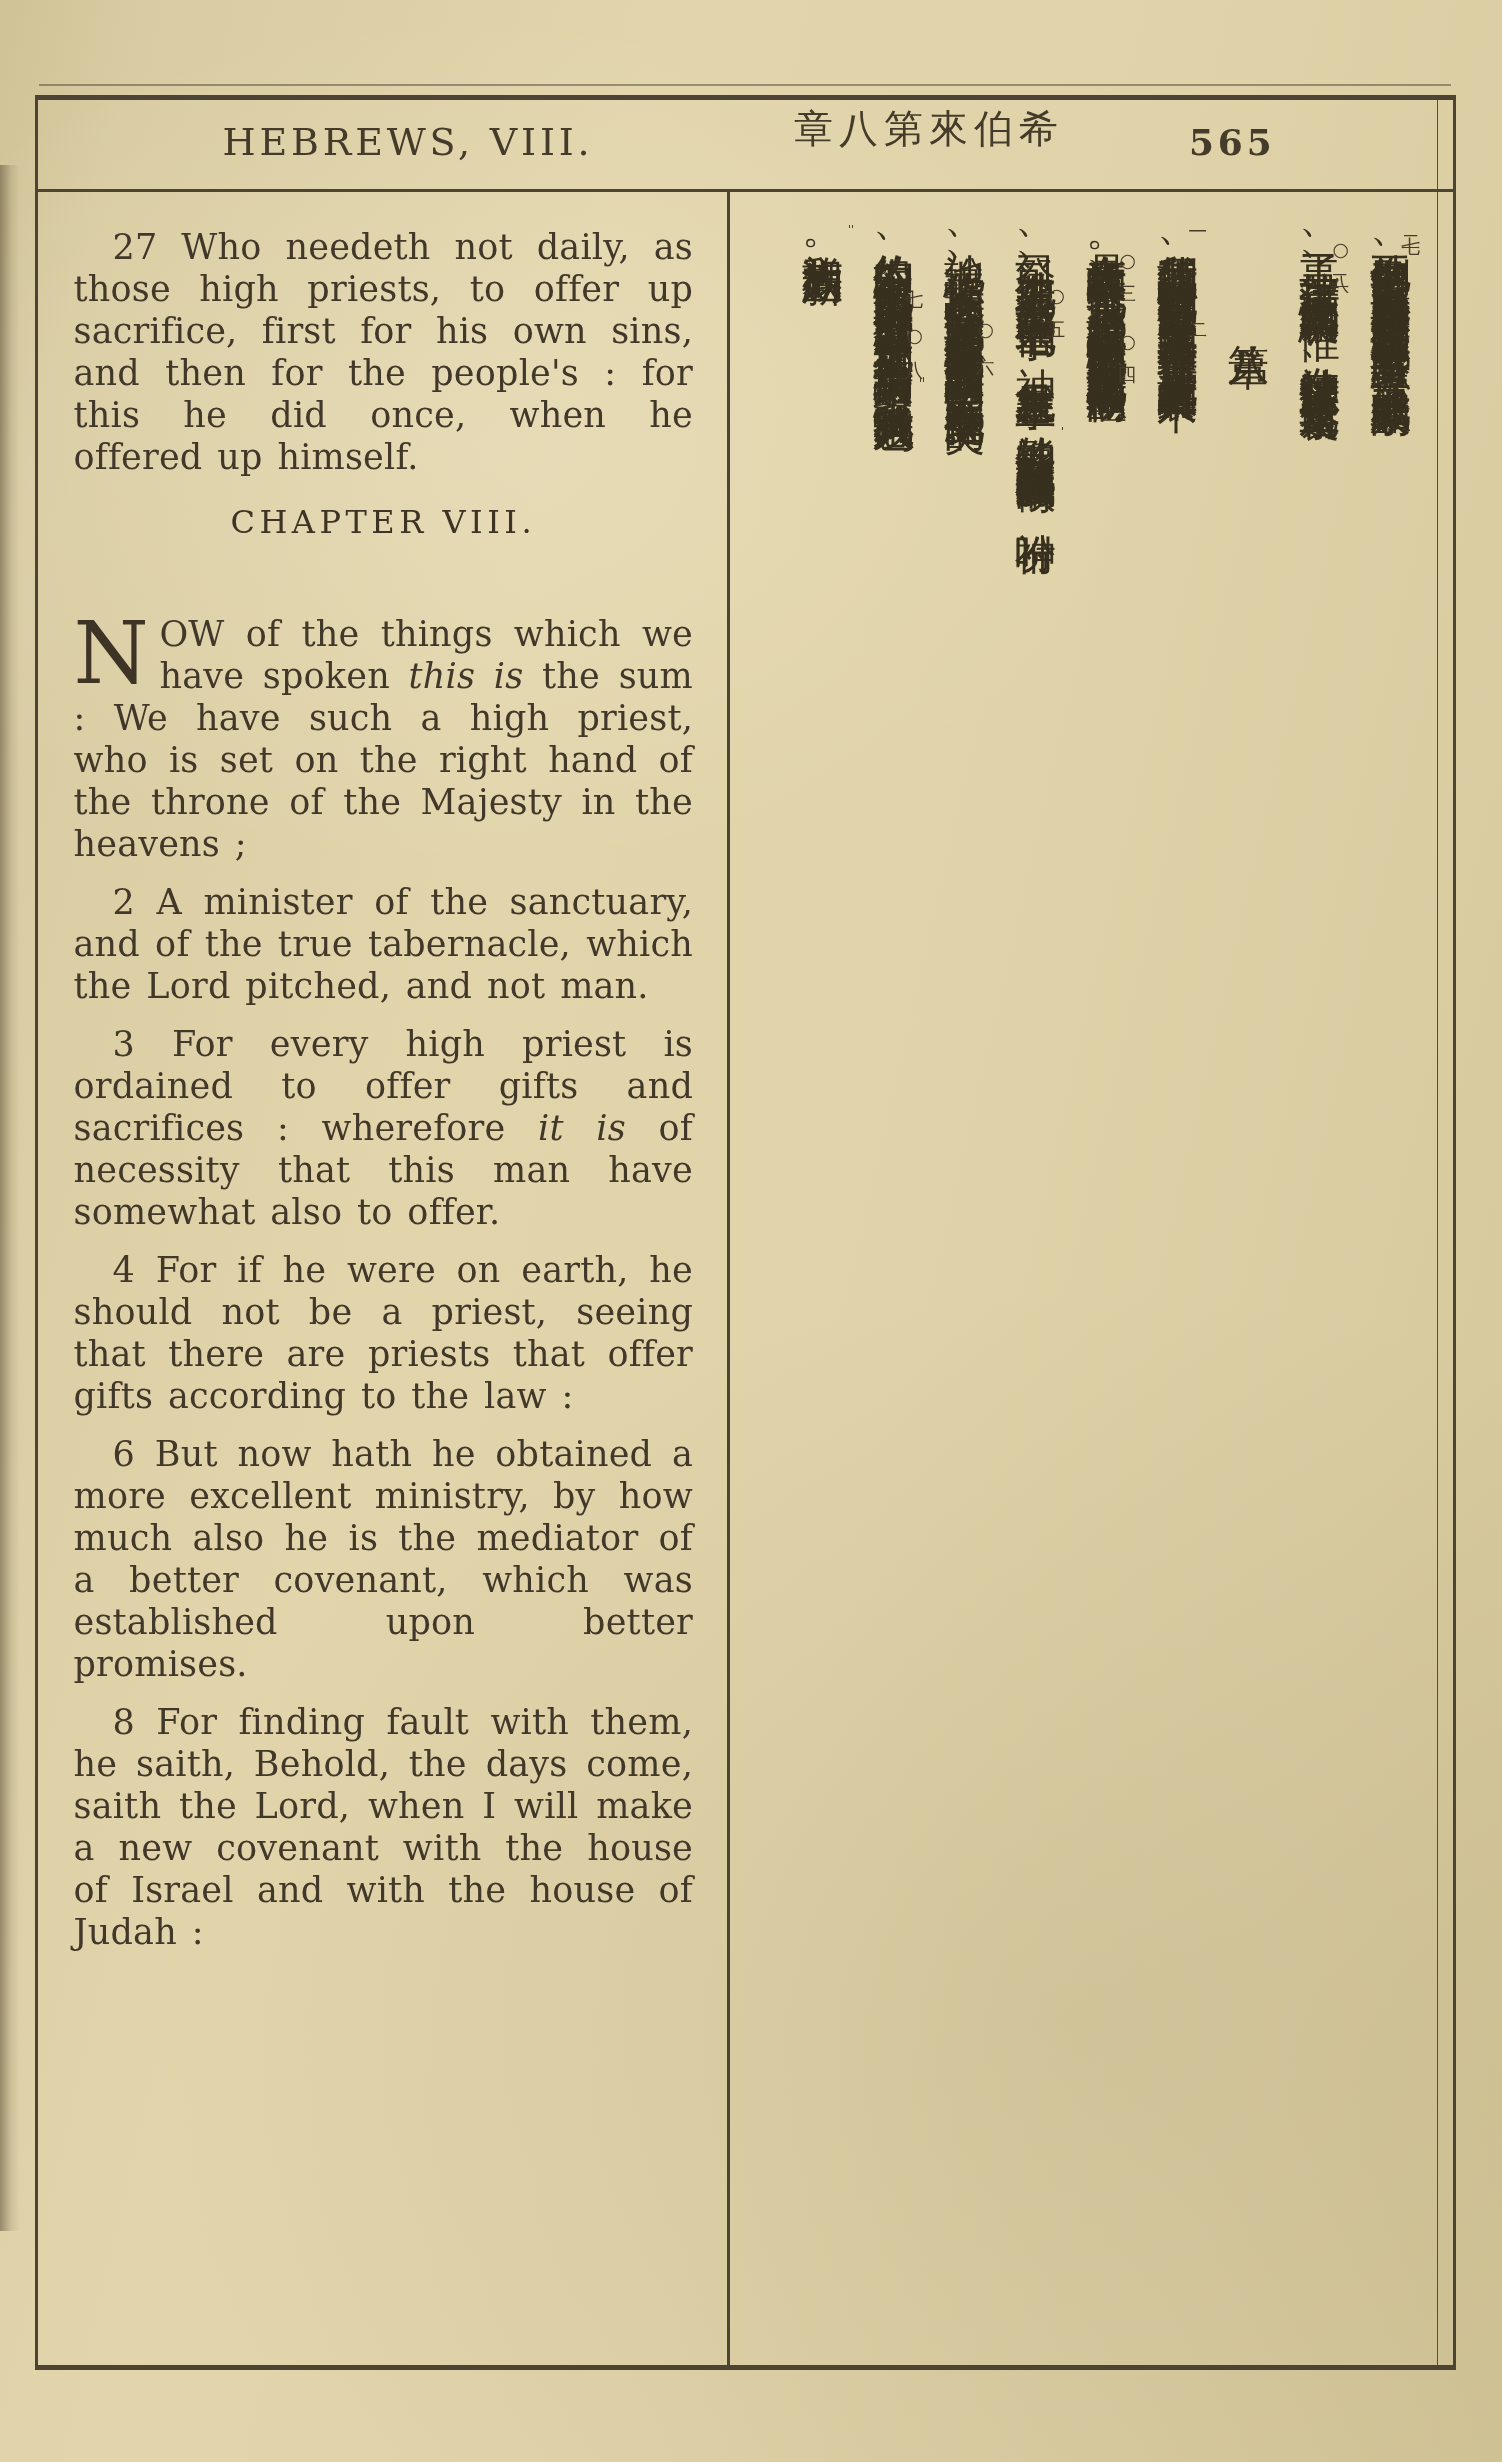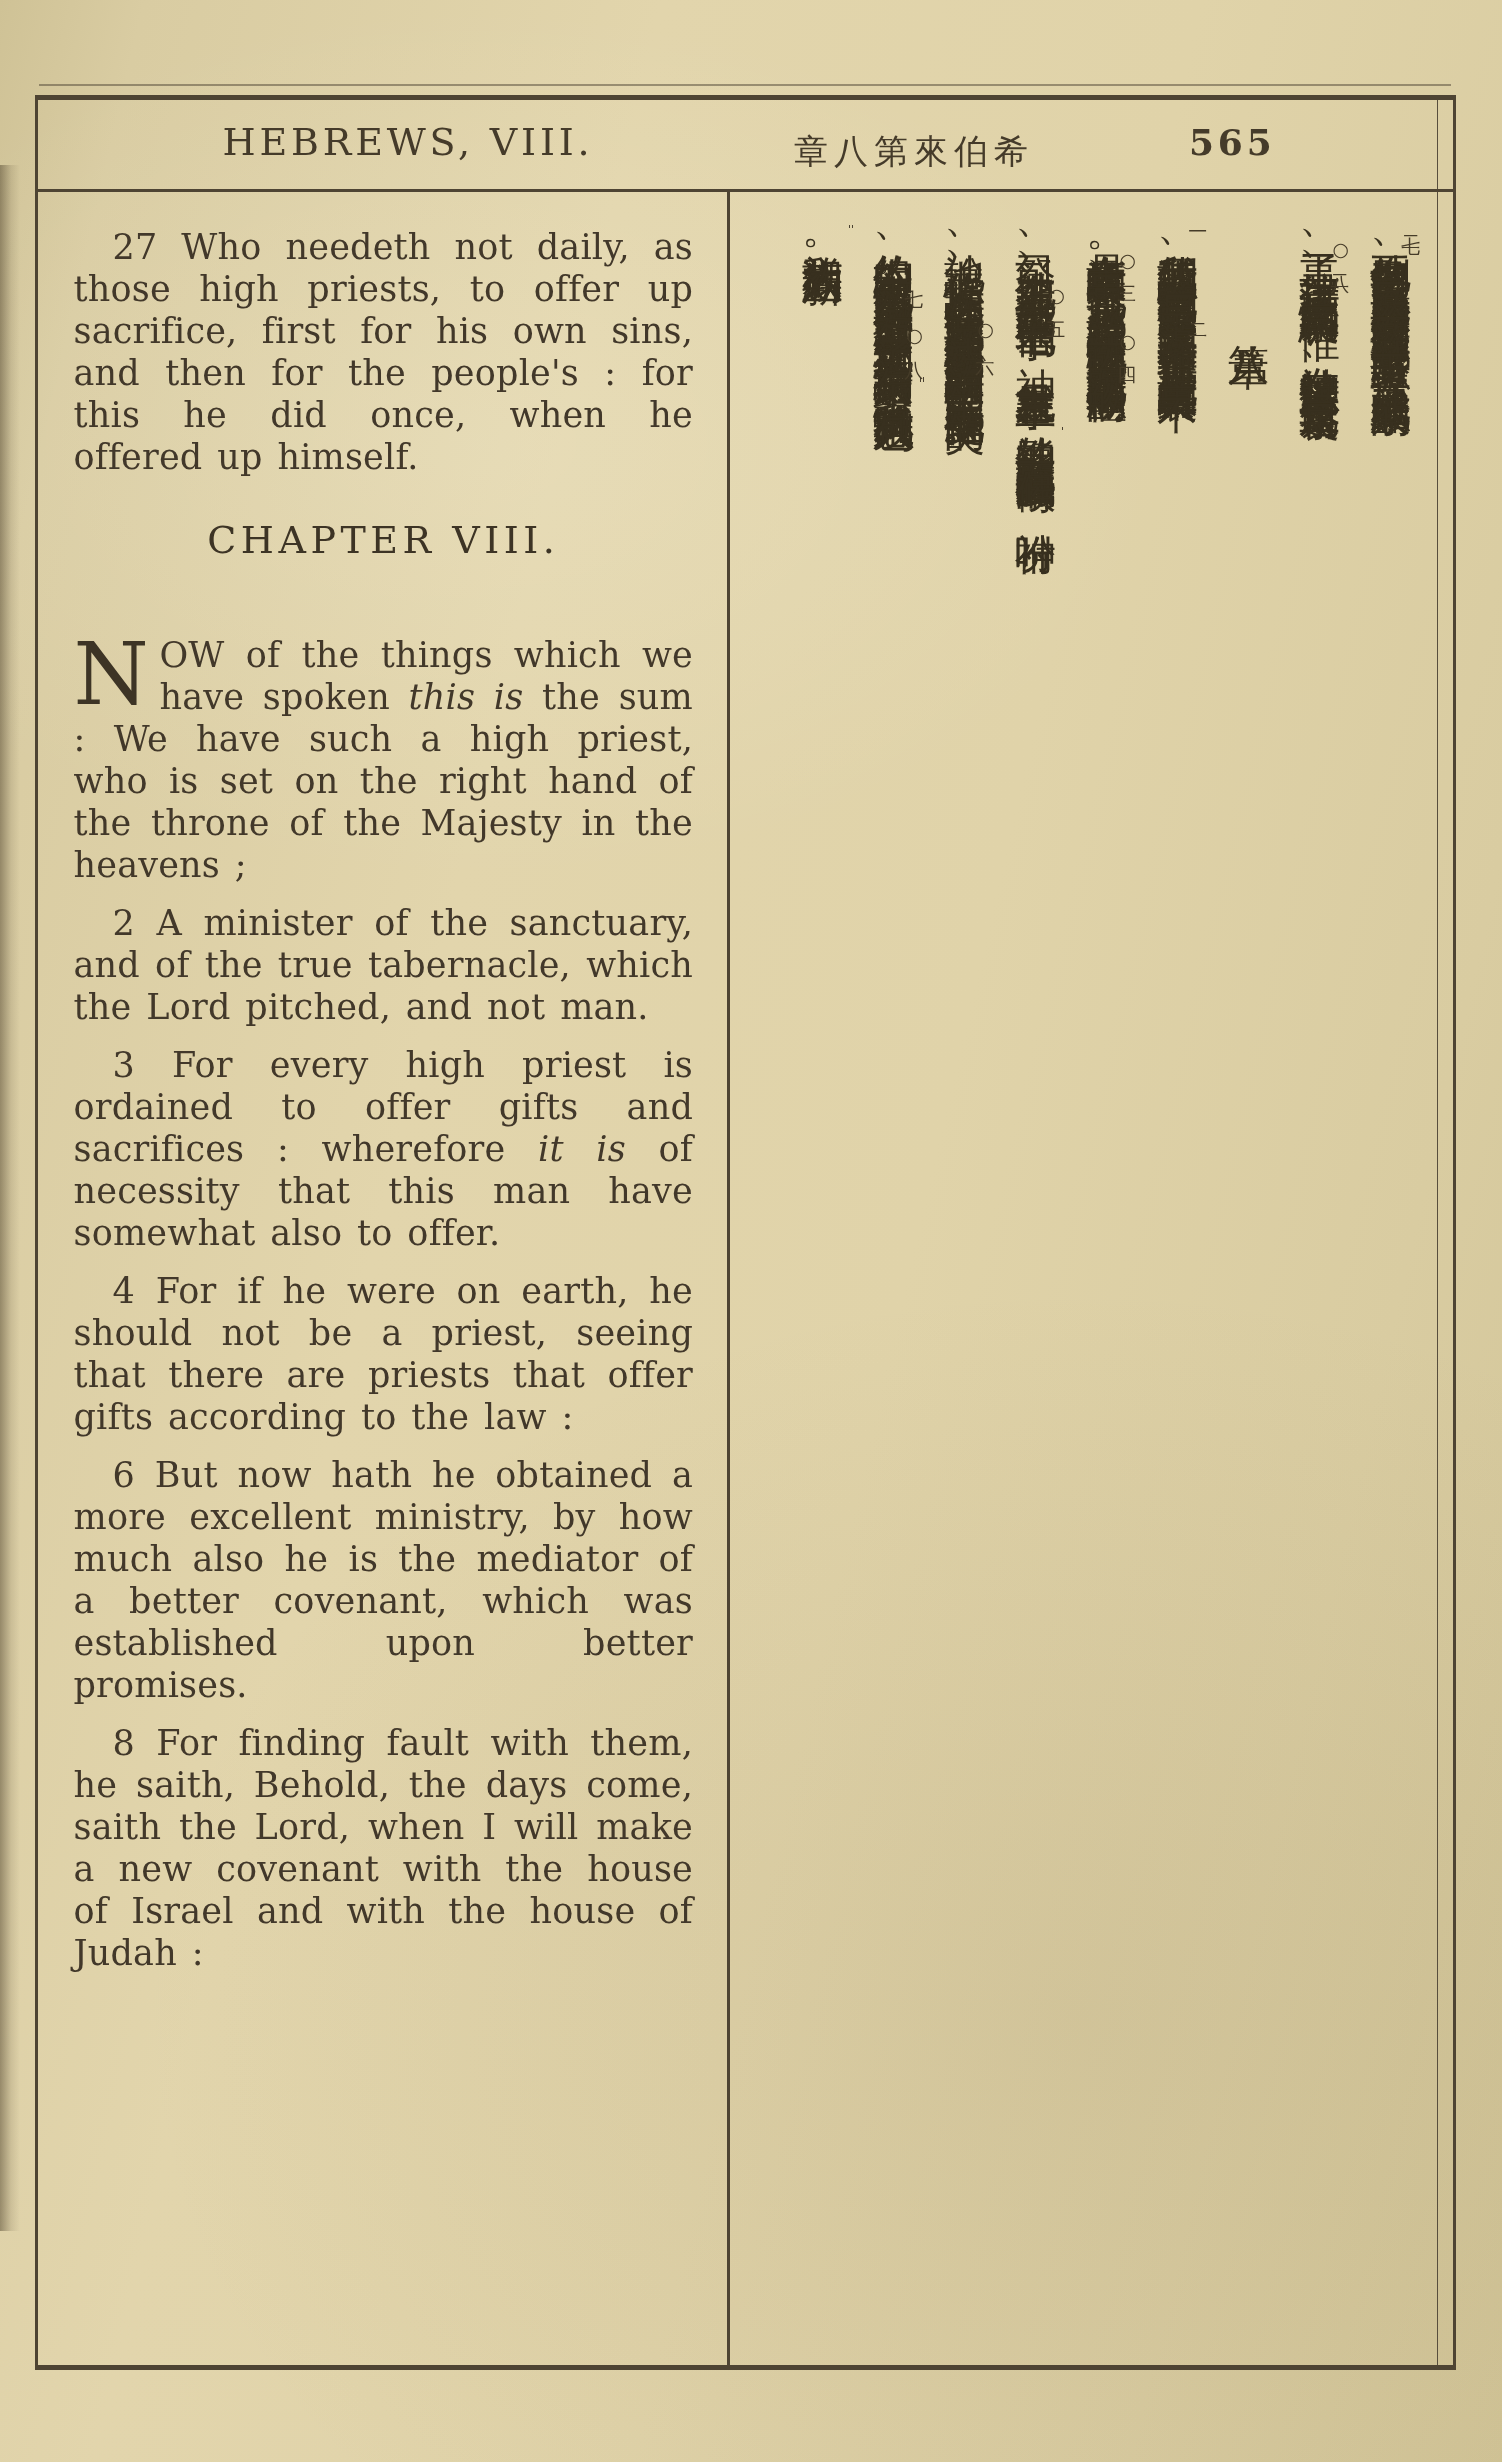--- a/index.html
+++ b/index.html
@@ -18,35 +18,35 @@
   .top-hairline{position:absolute;left:39px;top:84px;width:1412px;height:1.5px;background:rgba(78,68,51,.5);}
   .frame{
     position:absolute;left:35px;top:95px;width:1421px;height:2275px;box-sizing:border-box;
     border:3px solid #4e4433;border-top-width:5.3px;border-bottom-width:5.3px;border-left-width:3.8px;
   }
   .inner-right-rule{position:absolute;top:0;bottom:0;right:15px;width:1.5px;background:#584e3d;}
   
   .header{position:relative;height:89px;border-bottom:3.8px solid #4e4433;}
   .h-en{position:absolute;left:0;top:19.5px;width:692px;text-align:center;
         font-size:38px;letter-spacing:3.8px;color:#453b2a;padding-left:24px;}
-  .h-zh{position:absolute;left:756px;top:29px;font-size:34px;letter-spacing:6px;color:#453b2a;
+  .h-zh{position:absolute;left:756px;top:2px;font-size:39px;letter-spacing:6px;color:#453b2a;
         font-family:"DejaVu Serif","Liberation Serif",serif;}
   .h-num{position:absolute;left:1151px;top:21px;font-size:36px;letter-spacing:3.8px;color:#453b2a;font-weight:bold;}
   
   .body-row{position:absolute;top:92px;left:0;right:0;bottom:0;display:flex;}
   .col-en{width:692px;box-sizing:border-box;border-right:3px solid #4e4433;
           padding:18px 18px 0 19.5px;}
   .col-zh{flex:1;position:relative;}
   
   .verse{margin:16px;font-size:35px;line-height:42px;text-align:justify;
          text-indent:39px;word-spacing:.10em;letter-spacing:0.2px;color:#42382a;}
   .dropcap-para{text-indent:0;}
   .dropcap{float:left;font-size:86px;line-height:69px;padding:6px 10.5px 0 0;color:#3d3425;}
-  .chapter-heading{text-align:center;font-size:38px;letter-spacing:4.5px;
-                   margin:40px 0 72px 0;color:#3d3425;}
+  .chapter-heading{text-align:center;font-size:32px;letter-spacing:4.5px;
+                   margin:25px 0 72px 0;color:#3d3425;}
   
   .czone{position:absolute;top:30px;bottom:18px;left:33px;right:27px;
          writing-mode:vertical-rl;}
   .ccol{height:100%;font-size:41px;line-height:71px;letter-spacing:1.5px;color:#38301f;
         font-family:"DejaVu Serif","Liberation Serif",serif;}
   .punc{margin-bottom:-0.68em;}
   .vm{position:relative;display:inline-block;width:0;height:0;}
   .vm b{position:absolute;left:9.8px;top:-1.5px;font-weight:normal;font-size:19px;
         line-height:1.05;letter-spacing:0;writing-mode:vertical-rl;white-space:nowrap;color:#453b28;}
   .pn{padding-right:1.5px;}

